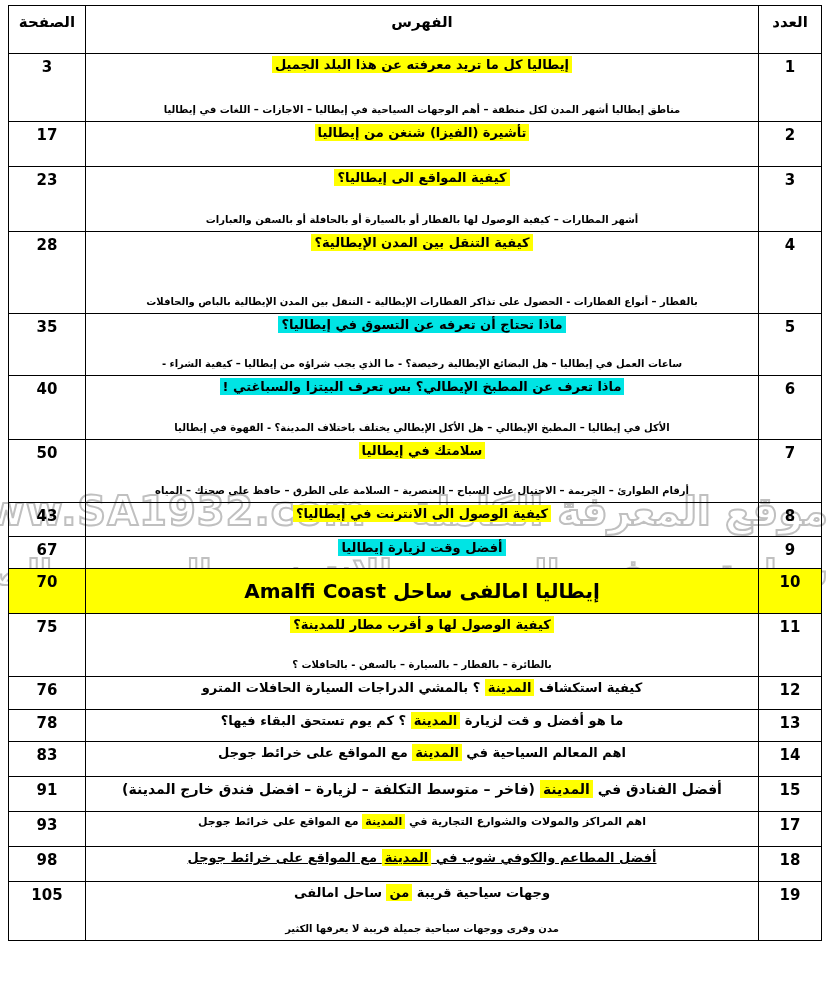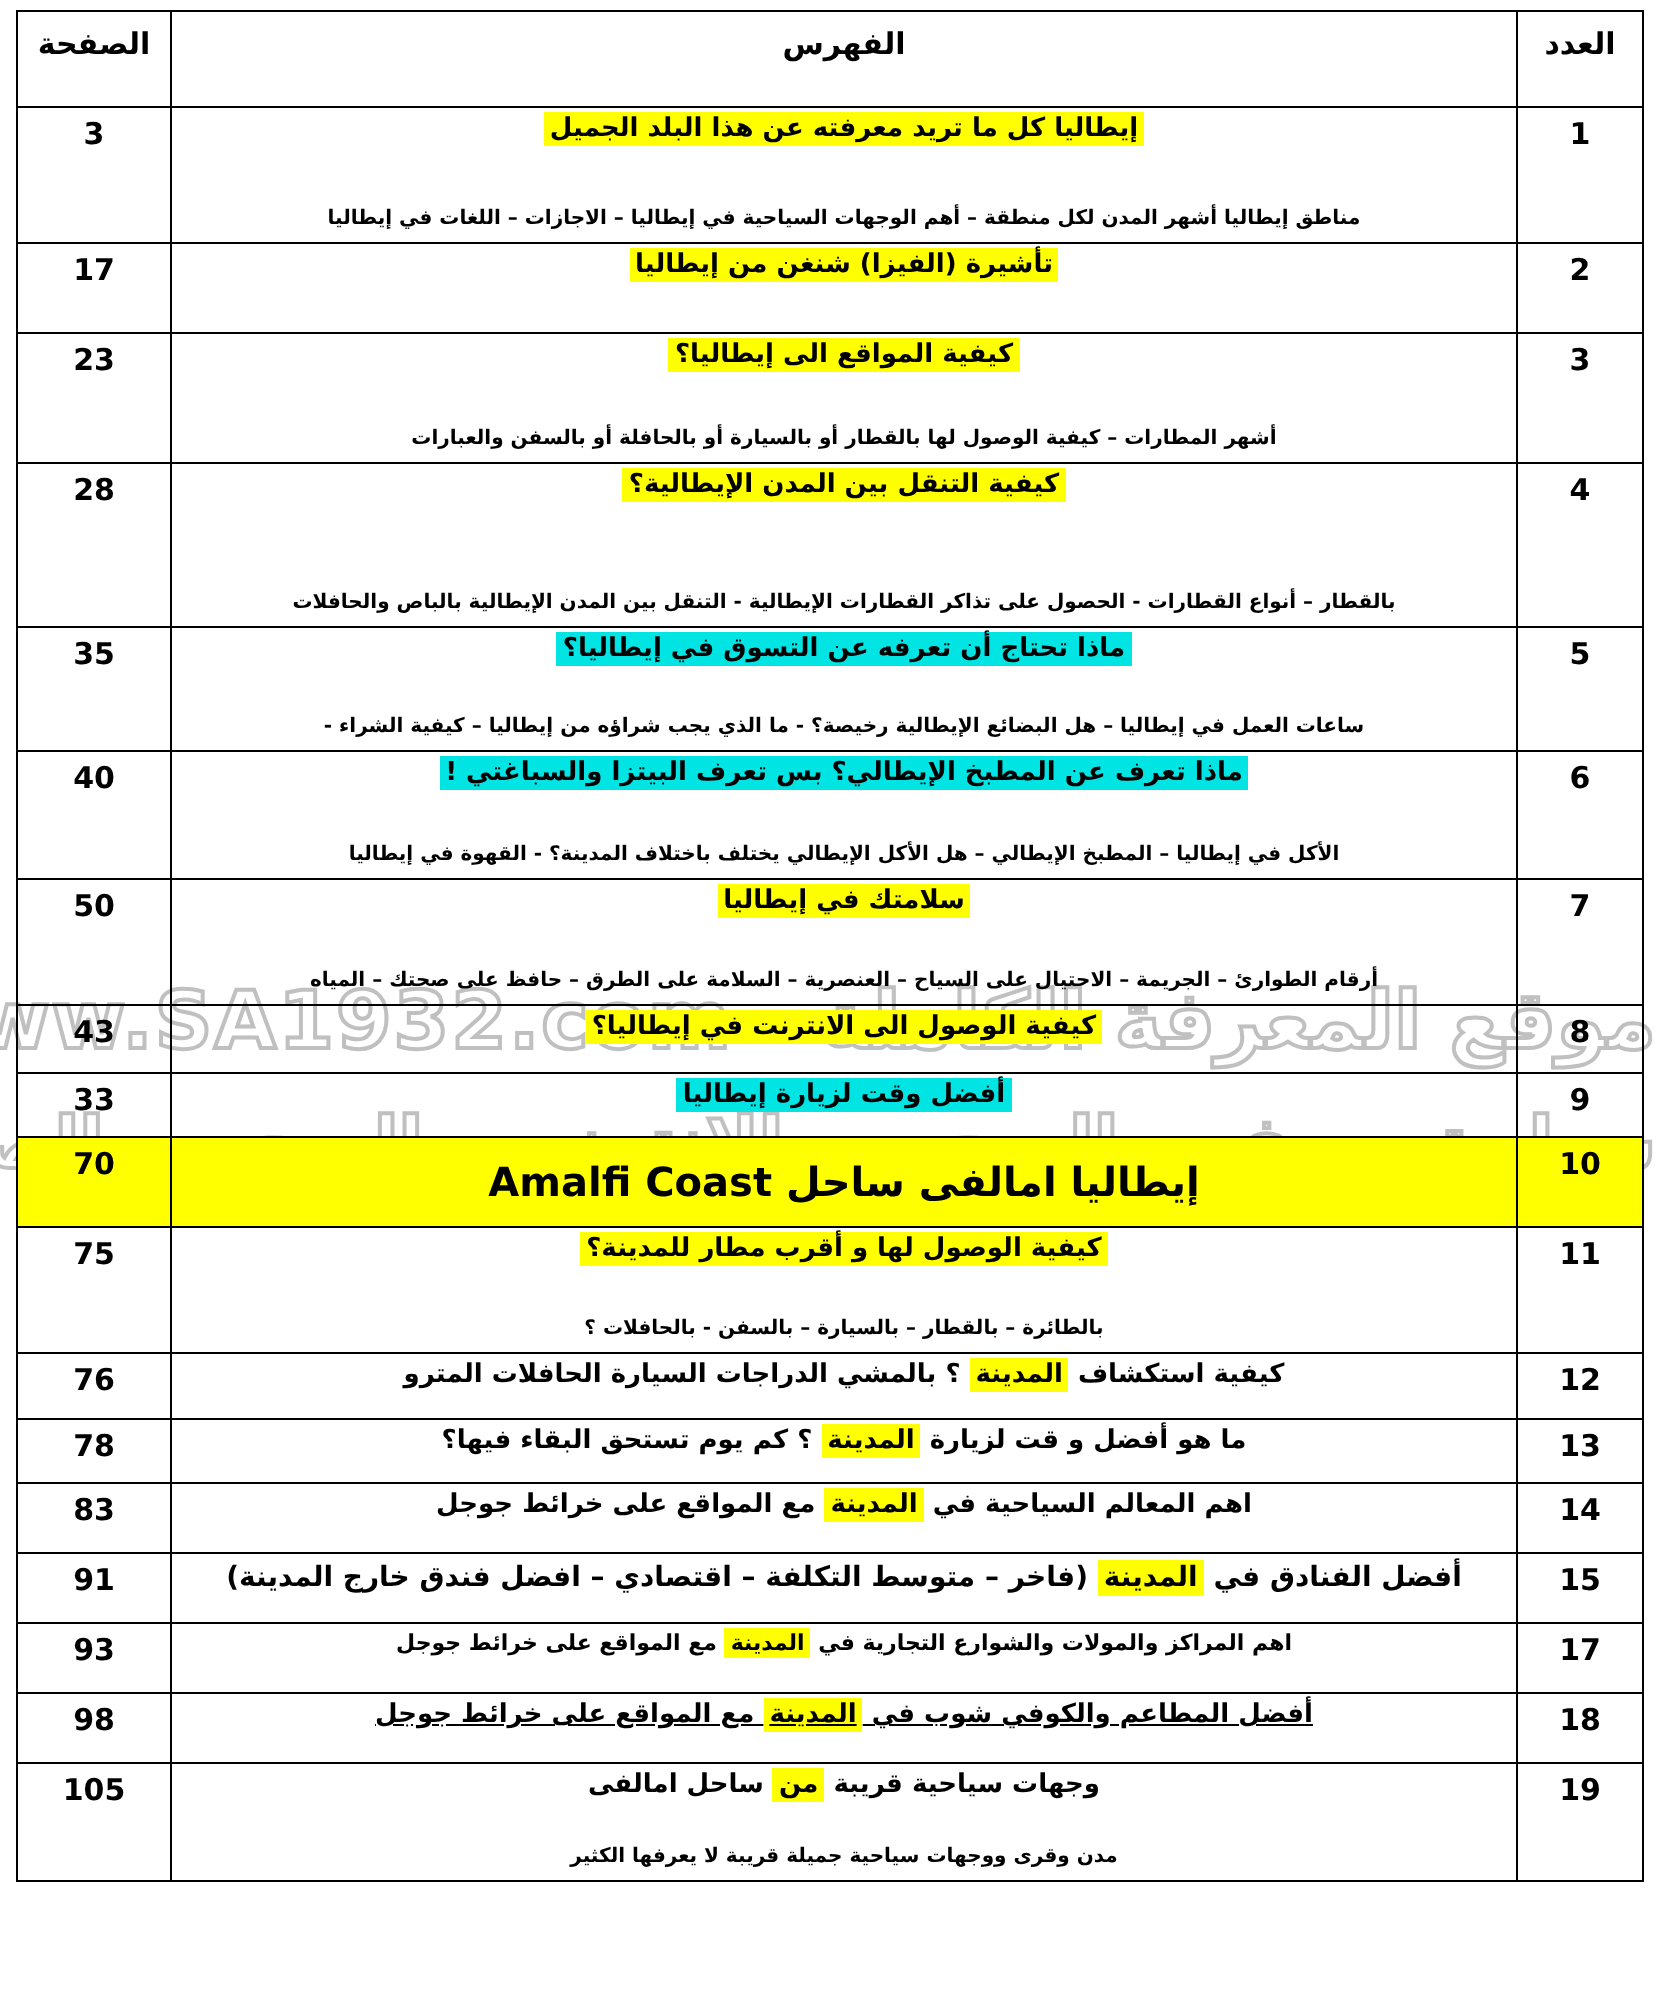--- a/index.html
+++ b/index.html
@@ -186,21 +186,21 @@
           </td>
           <td class="page">43</td>
         </tr>
         <tr>
           <td class="num">9</td>
           <td>
             <div class="cellbox" style="height: 31px;">
               <div class="title"><span class="hl-cyan">أفضل وقت لزيارة إيطاليا</span></div>
             </div>
           </td>
-          <td class="page">33</td>
+          <td class="page">67</td>
         </tr>
         <tr class="row-yellow">
           <td class="num">10</td>
           <td>
             <div class="cellbox" style="height: 44px;">
               <div class="title big"><span>Amalfi Coast ساحل‎ امالفى‎  إيطاليا‎</span></div>
             </div>
           </td>
           <td class="page">70</td>
         </tr>
@@ -238,21 +238,21 @@
             <div class="cellbox" style="height: 34px;">
               <div class="title"><span>اهم المعالم السياحية في </span><span class="hl-yellow">المدينة</span><span> مع المواقع على خرائط جوجل</span></div>
             </div>
           </td>
           <td class="page">83</td>
         </tr>
         <tr>
           <td class="num">15</td>
           <td>
             <div class="cellbox" style="height: 34px;">
-              <div class="title" style="font-size: 14px;"><span>أفضل الفنادق في </span><span class="hl-yellow">المدينة</span><span> (فاخر – متوسط التكلفة – اقتصادي – افضل فندق خارج المدينة)</span></div>
+              <div class="title" style="font-size: 14px;"><span>أفضل الفنادق في </span><span class="hl-yellow">المدينة</span><span> (فاخر – متوسط التكلفة – لزيارة – افضل فندق خارج المدينة)</span></div>
             </div>
           </td>
           <td class="page">91</td>
         </tr>
         <tr>
           <td class="num">17</td>
           <td>
             <div class="cellbox" style="height: 34px;">
               <div class="title" style="font-size: 11px;"><span>اهم المراكز والمولات والشوارع التجارية في </span><span class="hl-yellow">المدينة</span><span> مع المواقع على خرائط جوجل</span></div>
             </div>

